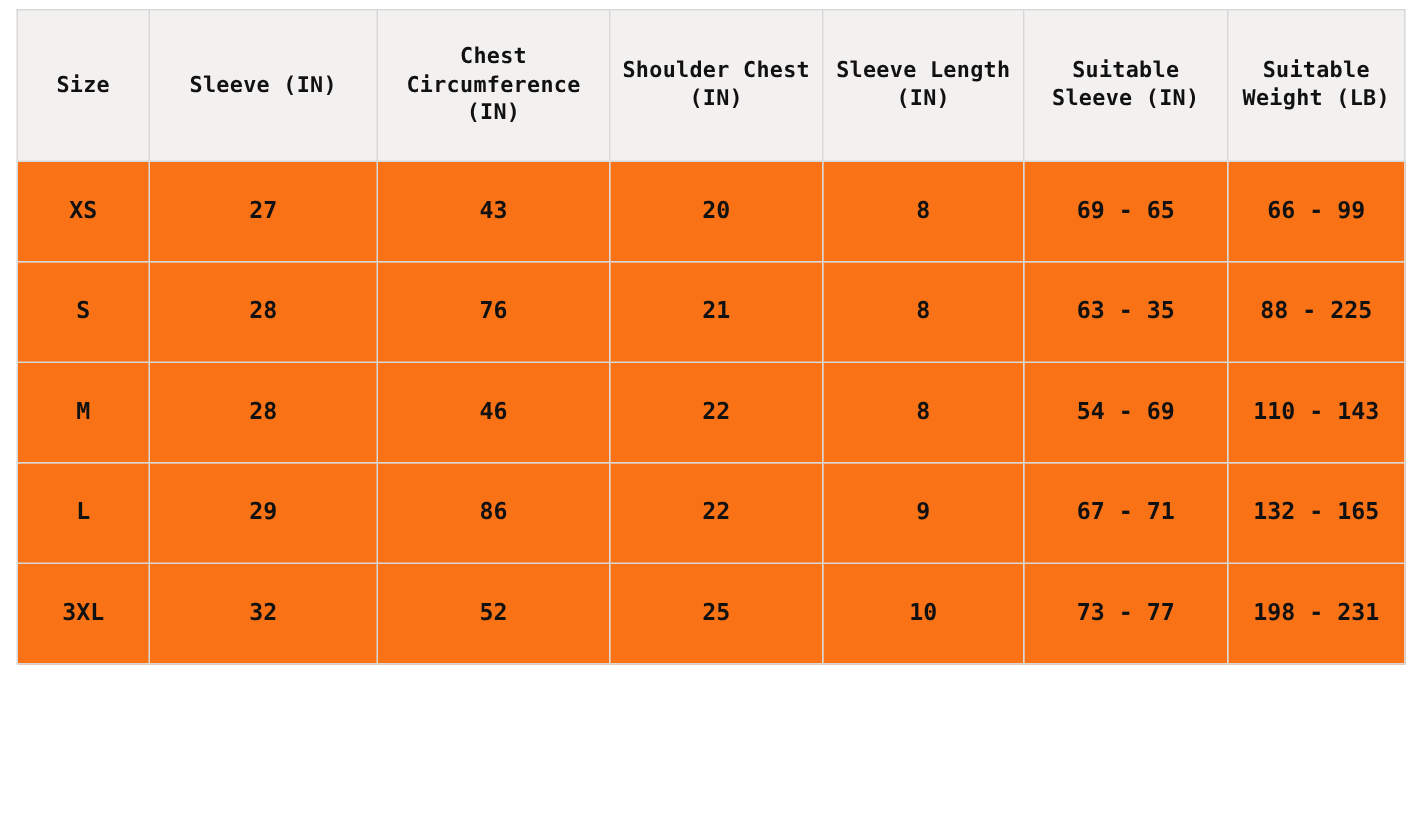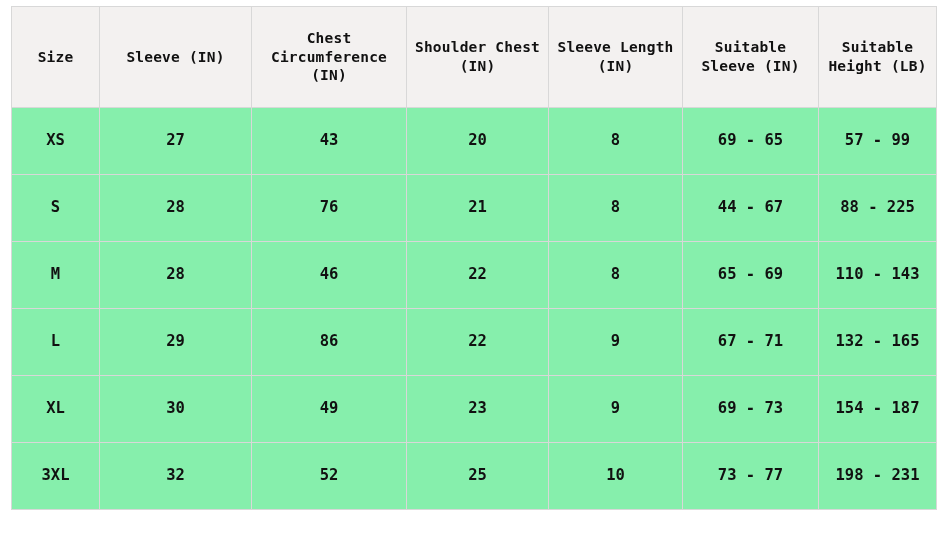--- a/index.html
+++ b/index.html
@@ -44,21 +44,21 @@
     background: #f3f1f0;
     height: 96px;
     font-size: 14.5px;
     font-weight: bold;
     letter-spacing: 0.2px;
   }
   table.size-chart tbody td {
     height: 62px;
     font-size: 15.5px;
     font-weight: bold;
-    background: #86efac;
+    background: #f97316;
   }
   
   col.c0 { width: 88px; }
   col.c1 { width: 152px; }
   col.c2 { width: 155px; }
   col.c3 { width: 142px; }
   col.c4 { width: 134px; }
   col.c5 { width: 136px; }
   col.c6 { width: 118px; }
 
@@ -98,69 +98,60 @@
         <th>
           <span class="hdr-line">Sleeve Length</span>
           <span class="hdr-line">(IN)</span>
         </th>
         <th>
           <span class="hdr-line">Suitable</span>
           <span class="hdr-line">Sleeve (IN)</span>
         </th>
         <th>
           <span class="hdr-line">Suitable</span>
-          <span class="hdr-line">Height (LB)</span>
+          <span class="hdr-line">Weight (LB)</span>
         </th>
       </tr>
     </thead>
     <tbody>
       <tr>
         <td>XS</td>
         <td>27</td>
         <td>43</td>
         <td>20</td>
         <td>8</td>
         <td>69 - 65</td>
-        <td>57 - 99</td>
+        <td>66 - 99</td>
       </tr>
       <tr>
         <td>S</td>
         <td>28</td>
         <td>76</td>
         <td>21</td>
         <td>8</td>
-        <td>44 - 67</td>
+        <td>63 - 35</td>
         <td>88 - 225</td>
       </tr>
       <tr>
         <td>M</td>
         <td>28</td>
         <td>46</td>
         <td>22</td>
         <td>8</td>
-        <td>65 - 69</td>
+        <td>54 - 69</td>
         <td>110 - 143</td>
       </tr>
       <tr>
         <td>L</td>
         <td>29</td>
         <td>86</td>
         <td>22</td>
         <td>9</td>
         <td>67 - 71</td>
         <td>132 - 165</td>
-      </tr>
-      <tr>
-        <td>XL</td>
-        <td>30</td>
-        <td>49</td>
-        <td>23</td>
-        <td>9</td>
-        <td>69 - 73</td>
-        <td>154 - 187</td>
       </tr>
       <tr>
         <td>3XL</td>
         <td>32</td>
         <td>52</td>
         <td>25</td>
         <td>10</td>
         <td>73 - 77</td>
         <td>198 - 231</td>
       </tr>

